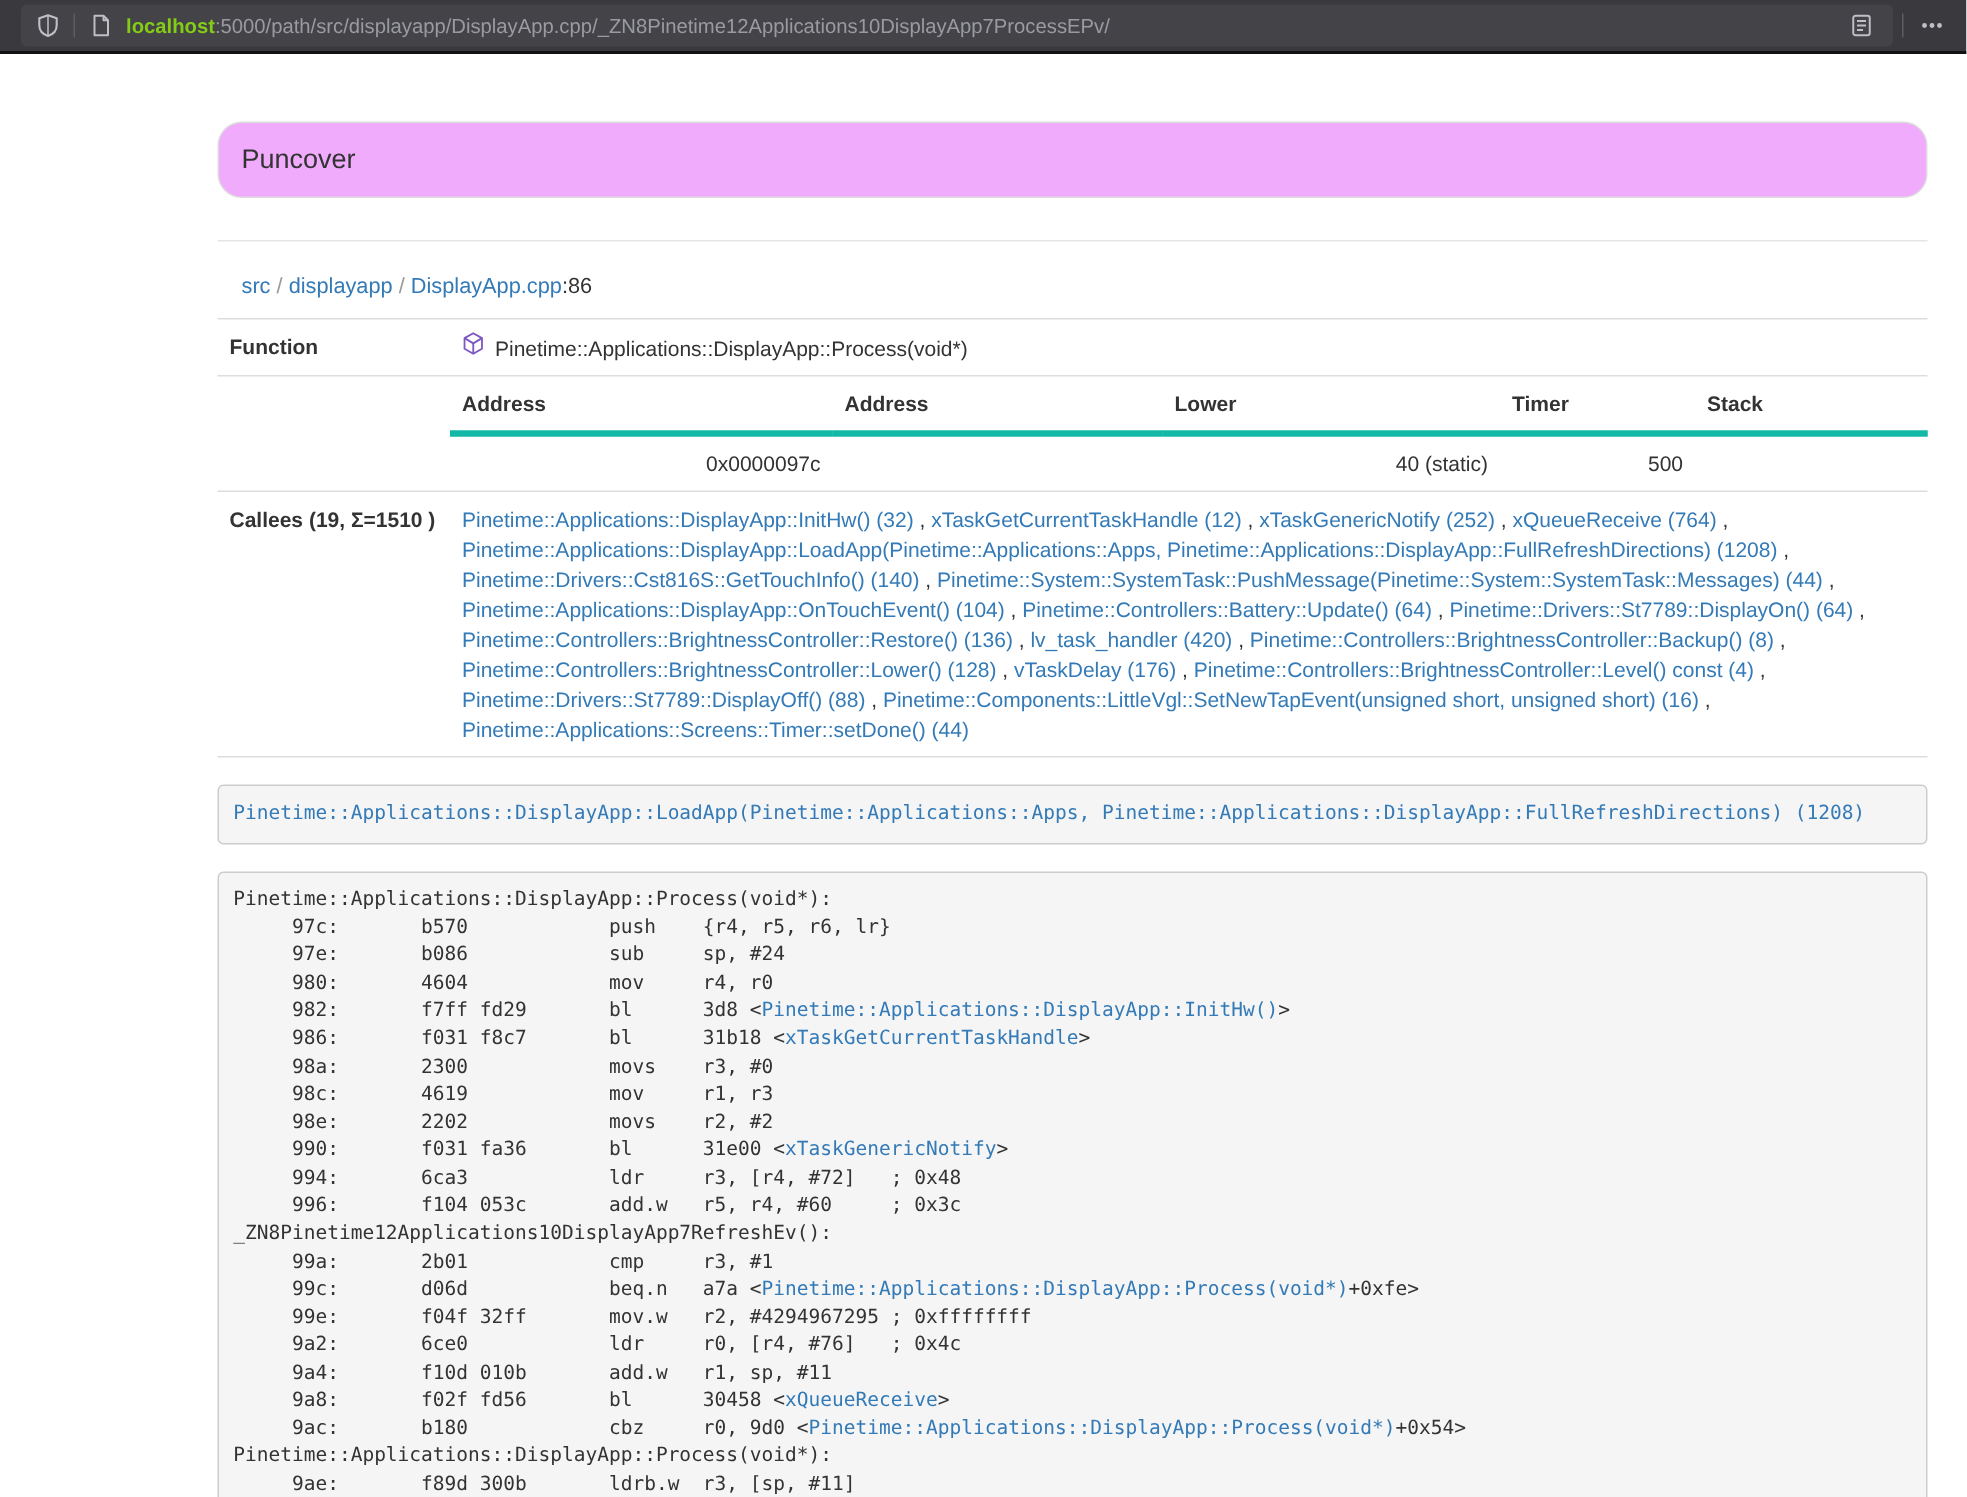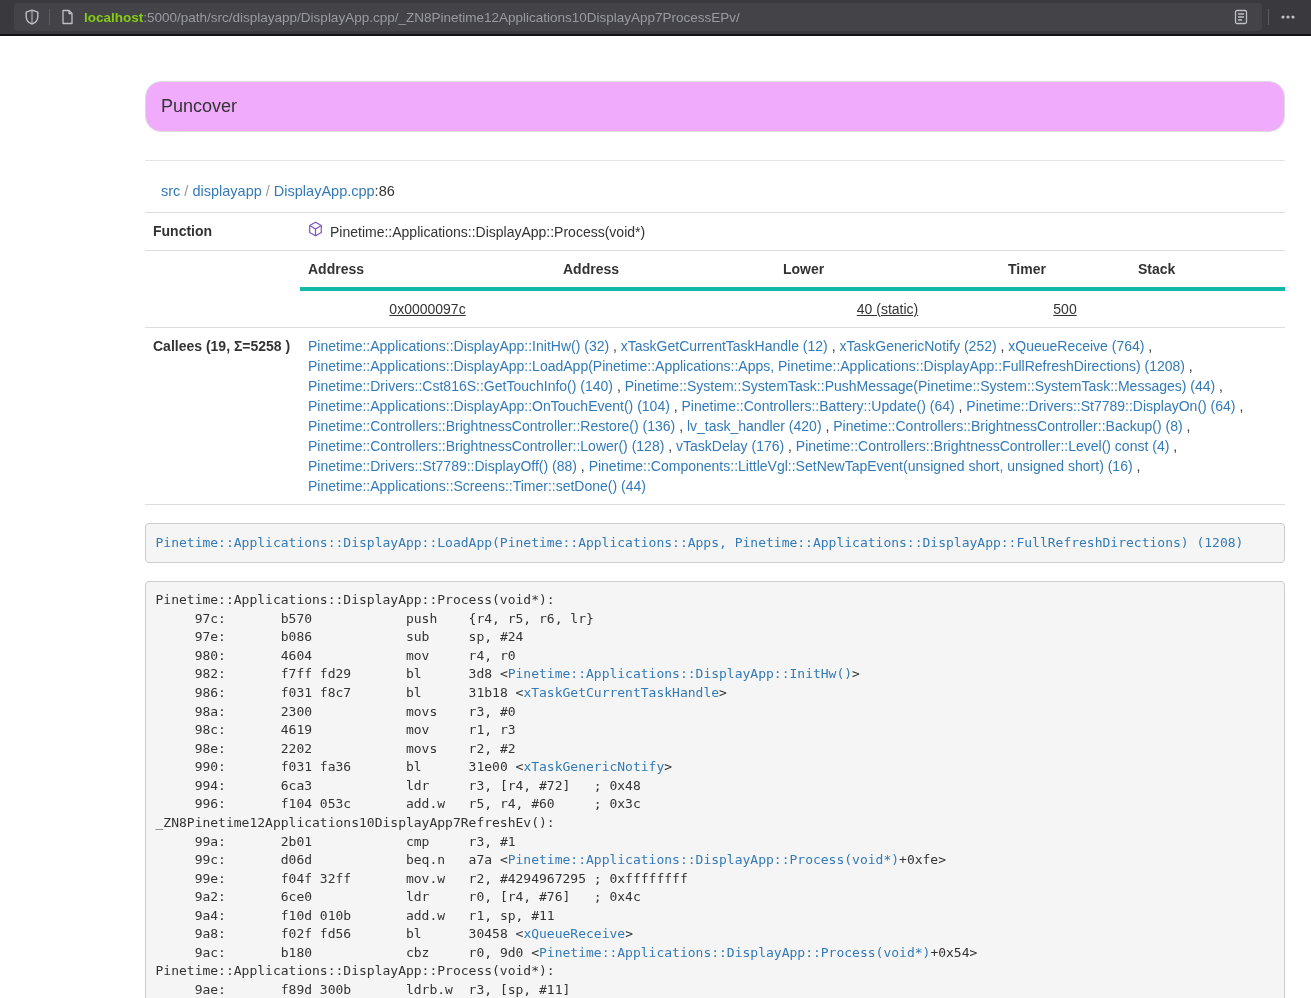--- a/index.html
+++ b/index.html
@@ -72,21 +72,21 @@
     font-size: 14px; line-height: 1.43;
   }
   table.info > tbody > tr > th { width: 155px; font-weight: bold; margin-left: 35px; }
   table.info > tbody > tr > td.nopad { padding: 0; }
 
   table.metrics { width: 100%; border-collapse: collapse; }
   table.metrics th {
     text-align: left; font-weight: bold;
     padding: 8px; border-bottom: 4px solid #14b8a6;
   }
-  table.metrics td { padding: 8px; text-align: center; text-decoration: underline; }
+  table.metrics td { padding: 8px; text-align: right; }
 
   .func-cell { display: flex; align-items: center; gap: 7px; }
   .cube { flex: 0 0 auto; }
 
   .callees-cell { line-height: 20px; }
 
   pre.codebox {
     background: #f5f5f5;
     border: 1px solid #ccc;
     border-radius: 4px;
@@ -193,21 +193,21 @@
                 <td></td>
                 <td>40 (static)</td>
                 <td>500</td>
                 <td></td>
               </tr>
             </tbody>
           </table>
         </td>
       </tr>
       <tr>
-        <th>Callees (19, Σ=5258 )</th>
+        <th>Callees (19, Σ=1510 )</th>
         <td class="callees-cell"><a href="#">Pinetime::Applications::DisplayApp::InitHw() (32)</a> , <a href="#">xTaskGetCurrentTaskHandle (12)</a> , <a href="#">xTaskGenericNotify (252)</a> , <a href="#">xQueueReceive (764)</a> , <a href="#">Pinetime::Applications::DisplayApp::LoadApp(Pinetime::Applications::Apps, Pinetime::Applications::DisplayApp::FullRefreshDirections) (1208)</a> , <a href="#">Pinetime::Drivers::Cst816S::GetTouchInfo() (140)</a> , <a href="#">Pinetime::System::SystemTask::PushMessage(Pinetime::System::SystemTask::Messages) (44)</a> , <a href="#">Pinetime::Applications::DisplayApp::OnTouchEvent() (104)</a> , <a href="#">Pinetime::Controllers::Battery::Update() (64)</a> , <a href="#">Pinetime::Drivers::St7789::DisplayOn() (64)</a> , <a href="#">Pinetime::Controllers::BrightnessController::Restore() (136)</a> , <a href="#">lv_task_handler (420)</a> , <a href="#">Pinetime::Controllers::BrightnessController::Backup() (8)</a> , <a href="#">Pinetime::Controllers::BrightnessController::Lower() (128)</a> , <a href="#">vTaskDelay (176)</a> , <a href="#">Pinetime::Controllers::BrightnessController::Level() const (4)</a> , <a href="#">Pinetime::Drivers::St7789::DisplayOff() (88)</a> , <a href="#">Pinetime::Components::LittleVgl::SetNewTapEvent(unsigned short, unsigned short) (16)</a> , <a href="#">Pinetime::Applications::Screens::Timer::setDone() (44)</a></td>
       </tr>
     </tbody>
   </table>
 
   <pre class="codebox"><a href="#">Pinetime::Applications::DisplayApp::LoadApp(Pinetime::Applications::Apps, Pinetime::Applications::DisplayApp::FullRefreshDirections) (1208)</a></pre>
 
   <pre class="codebox">Pinetime::Applications::DisplayApp::Process(void*):
      97c:	b570      	push	{r4, r5, r6, lr}
      97e:	b086      	sub	sp, #24

